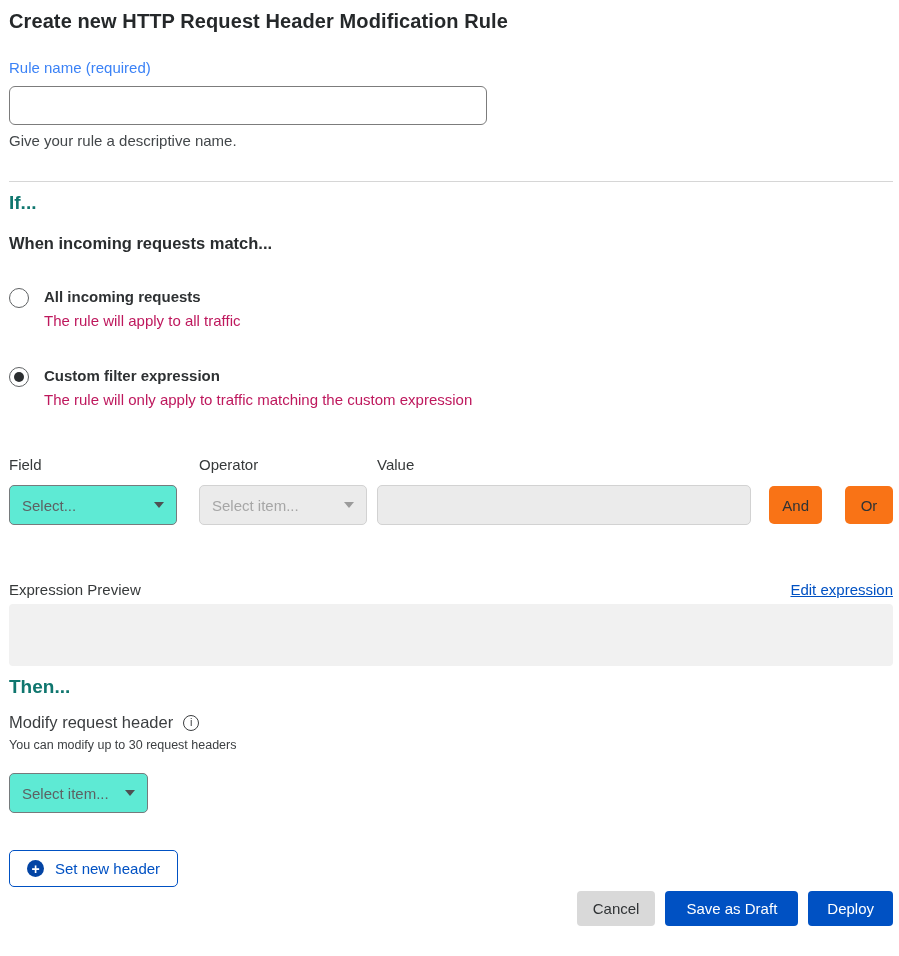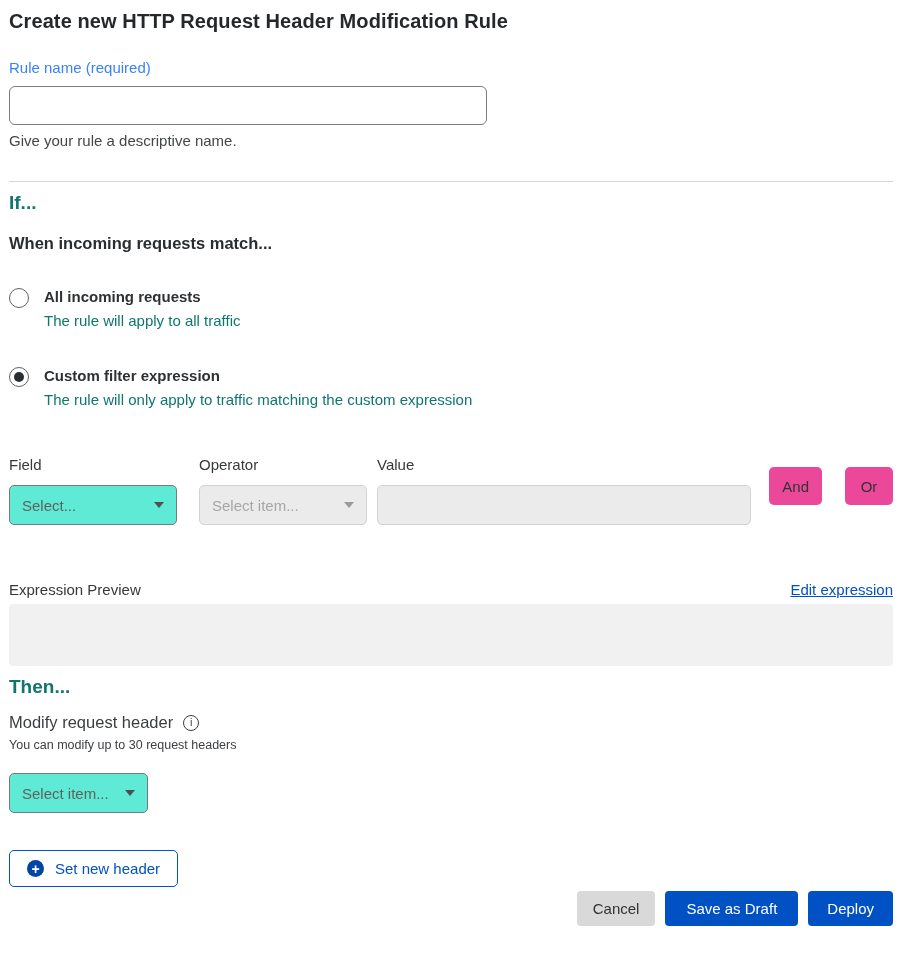--- a/index.html
+++ b/index.html
@@ -68,23 +68,23 @@
   .radio.checked::after {
     content: "";
     position: absolute;
     left: 4px; top: 4px;
     width: 10px; height: 10px;
     border-radius: 50%;
     background: #2b2e30;
   }
   .radio-texts { margin-left: 15px; }
   .radio-label { font-weight: 700; font-size: 15px; line-height: 20px; color: #2e3133; cursor: pointer; }
-  .radio-desc { margin-top: 4px; font-size: 15px; line-height: 20px; color: #0f766e; }
-
-  .builder-row { margin-top: 45px; display: flex; align-items: flex-start; }
+  .radio-desc { margin-top: 4px; font-size: 15px; line-height: 20px; color: #be185d; }
+
+  .builder-row { margin-top: 45px; display: flex; align-items: flex-end; }
   .builder-col .col-label { font-size: 15px; line-height: 20px; margin-bottom: 10px; color: #36393a; }
   .col-field { width: 168px; }
   .col-operator { width: 168px; margin-left: 22px; }
   .col-value { flex: 1 1 auto; margin-left: 10px; }
 
   .select-box {
     height: 40px;
     border: 1px solid #767a7c;
     border-radius: 5px;
     background: #5eead4;
@@ -123,21 +123,21 @@
     color: #36393a;
   }
 
   .conj-button {
     height: 38px;
     min-width: 48px;
     padding: 0 13px;
     margin-bottom: 1px;
     border: none;
     border-radius: 5px;
-    background: #ec4899;
+    background: #f97316;
     color: #303335;
     font-family: inherit;
     font-size: 15px;
     cursor: pointer;
     margin-top: 12px;
   }
   .conj-and { margin-left: 18px; }
   .conj-or { margin-left: 23px; }
 
   .preview-header {

